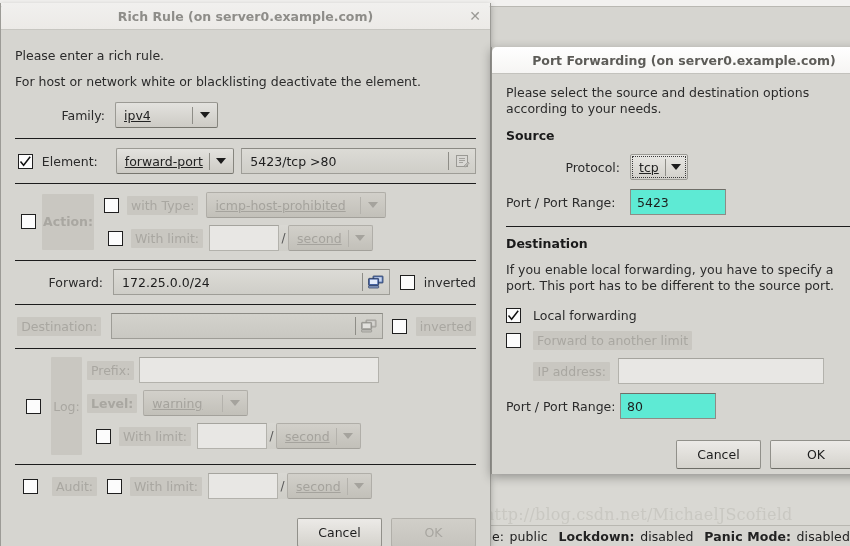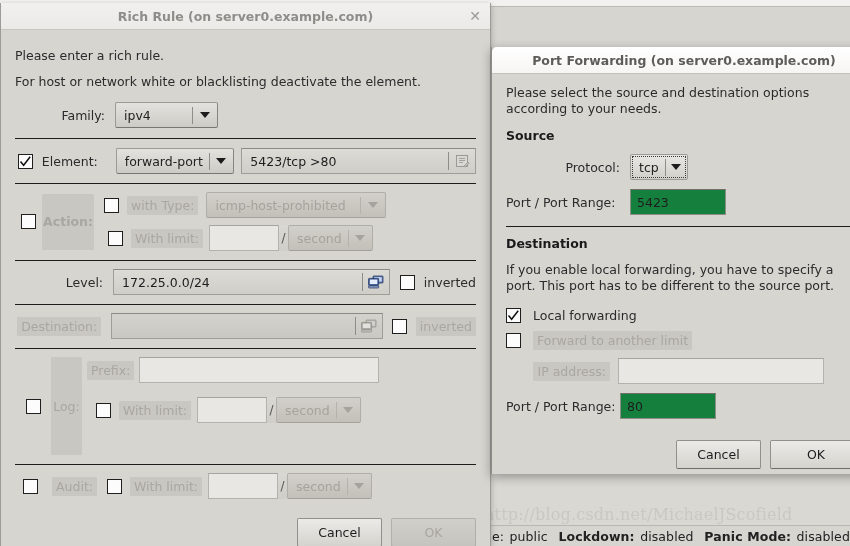--- a/index.html
+++ b/index.html
@@ -130,21 +130,21 @@
   .combo{
     height:26px;box-sizing:border-box;
     background:linear-gradient(#e3e2de,#cdcbc5);
     border:1px solid #9b9a94;
     border-bottom-color:#77766f;border-right-color:#86857e;
     border-radius:2px;
     display:inline-flex;align-items:center;
     padding:0 0 0 8px;color:#232323;font-size:12.5px;
     white-space:nowrap;
   }
-  .combo .cval{flex:1;padding-right:6px;}
+  .combo .cval{flex:1;padding-right:6px;text-decoration:underline;}
   .combo .csep{width:1px;height:17px;background:#8e8d87;margin-right:0;}
   .combo .arrow{
     width:24px;display:flex;align-items:center;justify-content:center;
   }
   .combo .arrow i{
     display:block;width:0;height:0;
     border-left:5px solid transparent;border-right:5px solid transparent;
     border-top:6px solid #1c1c1c;
   }
   .combo.dis{
@@ -156,21 +156,21 @@
   .combo.dis .csep{background:#b4b2ac;}
   .combo.focus{
     background:linear-gradient(#e8e7e3,#d2d0ca);
     border:1px solid #9b9a94;
     outline:1px dotted #3a3a3a;outline-offset:-3px;
   }
 
   
   .entry{
     height:26px;box-sizing:border-box;
-    background:#15803d;border:1px solid #8d8c86;
+    background:#5eead4;border:1px solid #8d8c86;
     border-top-color:#6f6e68;
     display:flex;align-items:center;padding:0 6px;
     font-size:12.5px;color:#1d1d1d;
   }
   .entry.dim{
     background:#e8e7e4;border:1px solid #b3b2ac;border-top-color:#a5a49e;
   }
 
   
   .entry-icon{
@@ -344,21 +344,21 @@
                 <i></i>
               </span>
           </div>
         </div>
       </div>
     </div>
 
     <div class="hr" style="margin-top:9px;margin-bottom:8px"></div>
 
     <div class="row">
-      <div class="lbl" style="width:100px;text-align:right;padding-right:10px;box-sizing:border-box;">Level:</div>
+      <div class="lbl" style="width:100px;text-align:right;padding-right:10px;box-sizing:border-box;">Forward:</div>
       <div class="entry-icon" style="width:283px">
         <span class="ei-val">172.25.0.0/24</span>
         <span class="ei-sep"></span>
         <span class="ei-btn">
           <svg class="pc-icon" viewBox="0 0 16 14">
             <rect x="5" y="1" width="10" height="7" rx="0.6" fill="#5a76b0" stroke="#2c3f66" stroke-width="0.8"></rect>
             <rect x="6.3" y="2.2" width="7.4" height="4.4" fill="#c9d6ef"></rect>
             <rect x="0.6" y="3.4" width="10" height="7" rx="0.6" fill="#4a67a6" stroke="#22345a" stroke-width="0.8"></rect>
             <rect x="1.9" y="4.6" width="7.4" height="4.4" fill="#e4ecfa"></rect>
             <rect x="0.6" y="10.8" width="10" height="2.2" rx="0.5" fill="#8fa3cb" stroke="#22345a" stroke-width="0.7"></rect>
@@ -414,20 +414,32 @@
       <div style="flex:1">
         <div class="row">
           <div style="width:5px"></div>
           <div class="lbl dis">Prefix:</div>
           <div style="width:5px"></div>
           <div class="entry dim" style="width:240px">
             <span></span>
           </div>
         </div>
         <div style="height:7px"></div>
+        <div class="row">
+          <div style="width:5px"></div>
+          <div class="lbl dis bold">Level:</div>
+          <div style="width:6px"></div>
+          <div class="combo dis" style="width:105px">
+            <span class="cval">warning</span>
+            <span class="csep"></span>
+            <span class="arrow">
+                <i></i>
+              </span>
+          </div>
+        </div>
         <div style="height:7px"></div>
         <div class="row">
           <div style="width:14px"></div>
           <span class="cb">
             
           </span>
           <div style="width:8px"></div>
           <div class="lbl dis">With limit:</div>
           <div style="width:6px"></div>
           <div class="entry dim" style="width:70px">

